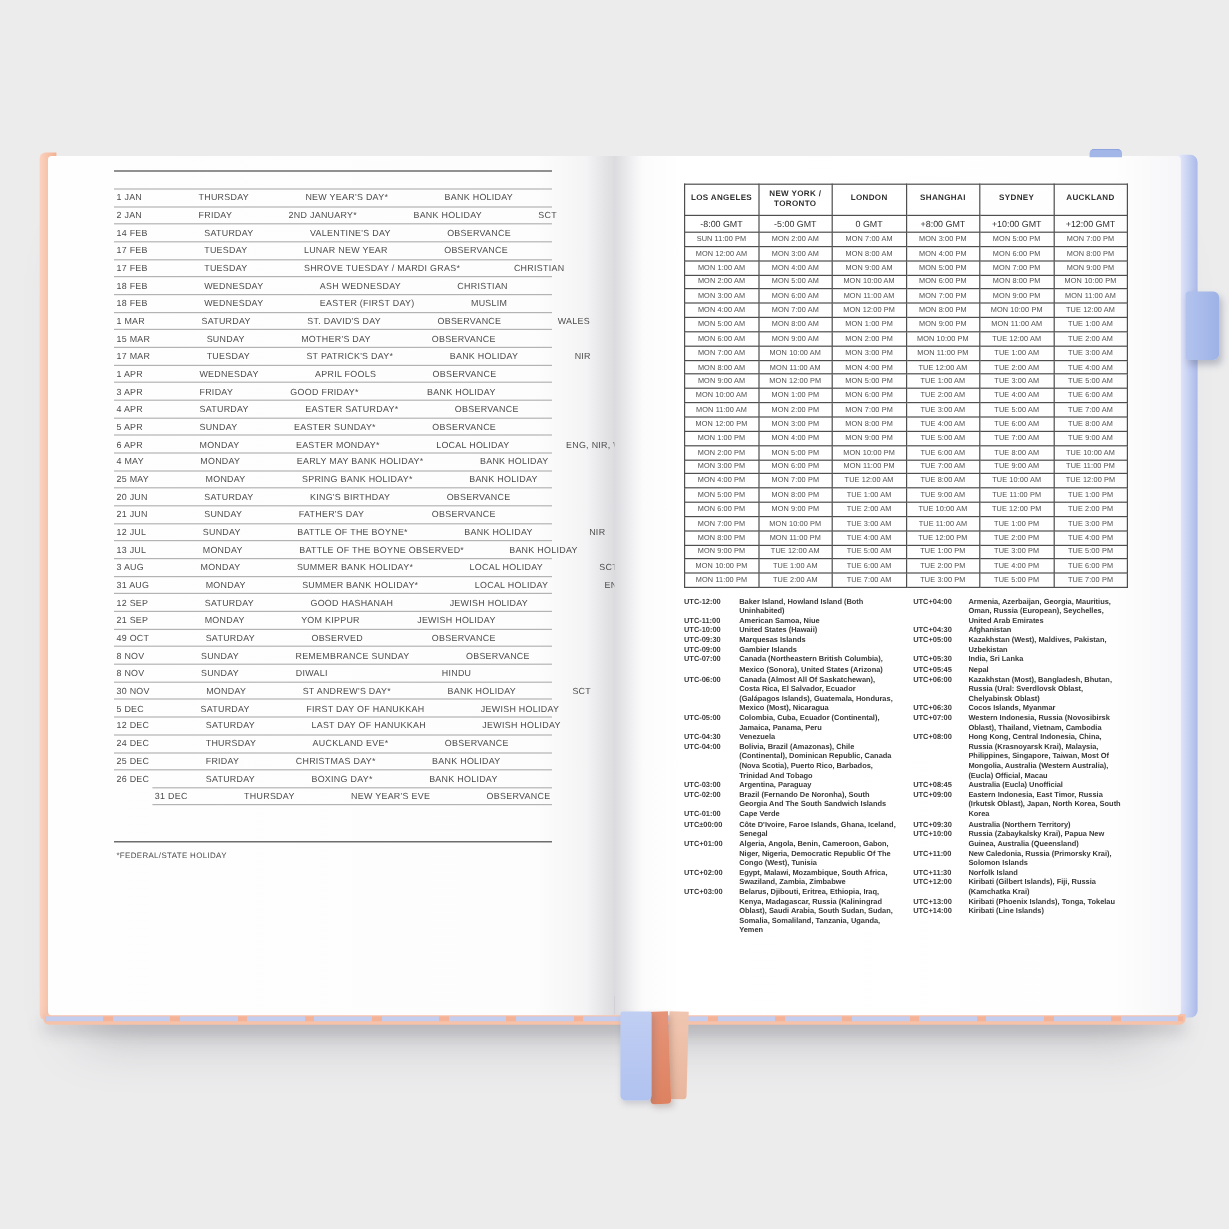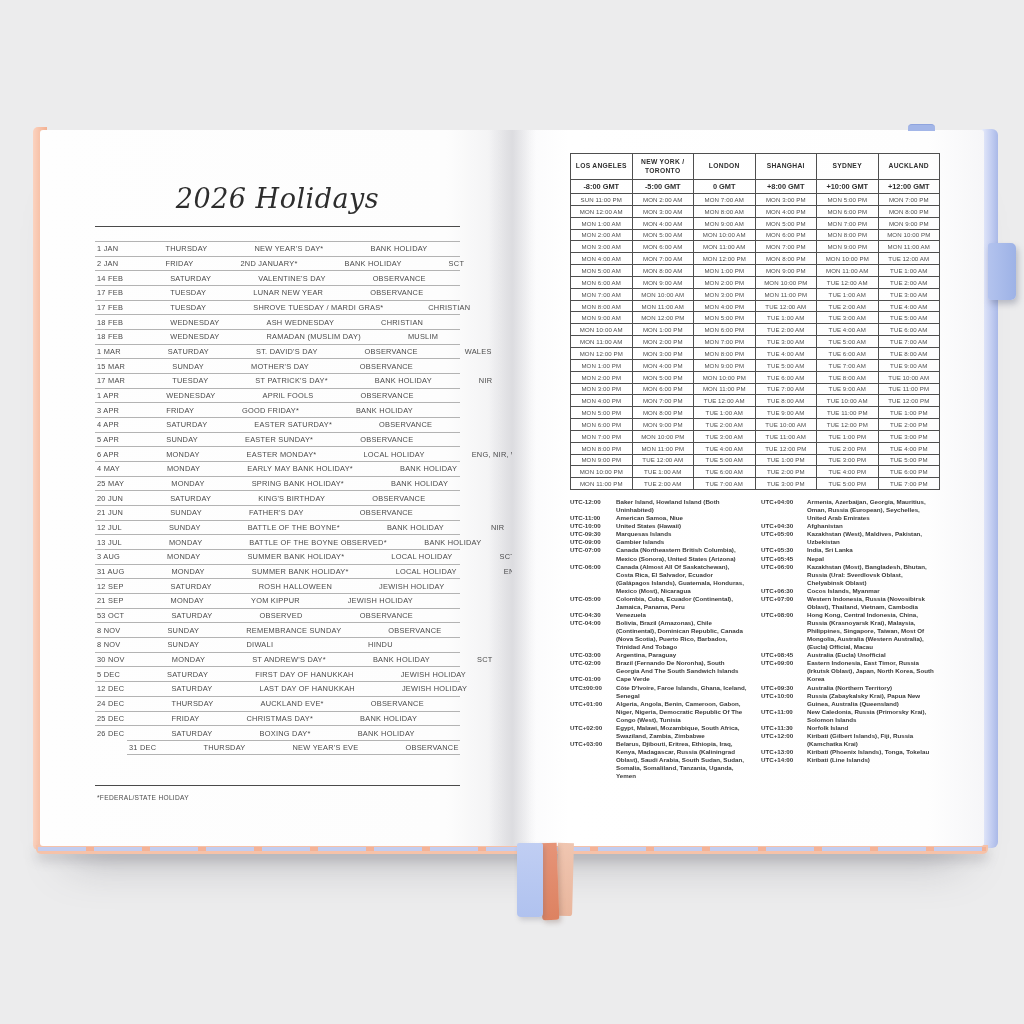--- a/index.html
+++ b/index.html
@@ -64,21 +64,21 @@
   .hc-region{flex:1;}
   .foot-rule{border-top:1.2px solid #4a4a4a;margin-top:30px;}
   .footnote{font-size:6.6px;color:#4a4a4a;letter-spacing:.3px;margin-top:8px;padding-left:2px;}
 
   
   .rp-content{position:absolute;left:58px;top:0;width:370px;height:100%;}
   .rp-content .page-title{margin-top:53px;}
   table.tz{width:100%;border-collapse:collapse;margin-top:23px;table-layout:fixed;}
   table.tz th,table.tz td{border:1px solid #4f4f4f;text-align:center;vertical-align:middle;padding:0;}
   th.tz-city{height:26px;font-size:6.7px;letter-spacing:.3px;color:#2f2f2f;line-height:1.25;padding:1px 3px;}
-  td.tz-offset{height:14px;font-size:7.4px;font-weight:bold;color:#2f2f2f;margin-left:46px;}
+  td.tz-offset{height:14px;font-size:7.4px;font-weight:normal;color:#2f2f2f;margin-left:46px;}
   td.tz-time{height:11.85px;font-size:6.1px;color:#4f4f4f;letter-spacing:.1px;}
   .utc-wrap{display:flex;margin-top:8px;}
   .utc-col{width:50%;}
   .utc-col-left{padding-right:8px;}
   .utc-col-right{padding-left:6px;}
   .utc-item{display:flex;font-size:6.2px;color:#3a3a3a;line-height:1.3;font-weight:600;}
   .utc-offset{width:46px;flex:none;}
   .utc-regions{flex:1;}
 </style>
 </head>
@@ -87,21 +87,20 @@
 <div class="stage">
   <div class="book-shadow"></div>
   <div class="cover-left"></div>
   <div class="cover-right"></div>
   <div class="bottom-edge">
     <div class="stripes"></div>
   </div>
 
   <div class="page page-left">
     <div class="lp-content">
-      <div class="page-title">2026 Holidays</div>
       <div class="title-rule"></div>
       <div class="holidays-list">
 
           <div class="hrow">
             <span class="hc-date">1 JAN</span>
             <span class="hc-day">THURSDAY</span>
             <span class="hc-name">NEW YEAR'S DAY*</span>
             <span class="hc-type">BANK HOLIDAY</span>
             <span class="hc-region"></span>
           </div>
@@ -142,21 +141,21 @@
             <span class="hc-date">18 FEB</span>
             <span class="hc-day">WEDNESDAY</span>
             <span class="hc-name">ASH WEDNESDAY</span>
             <span class="hc-type">CHRISTIAN</span>
             <span class="hc-region"></span>
           </div>
 
           <div class="hrow">
             <span class="hc-date">18 FEB</span>
             <span class="hc-day">WEDNESDAY</span>
-            <span class="hc-name">RAMADAN (MUSLIM DAY)</span>
+            <span class="hc-name">EASTER (FIRST DAY)</span>
             <span class="hc-type">MUSLIM</span>
             <span class="hc-region"></span>
           </div>
 
           <div class="hrow">
             <span class="hc-date">1 MAR</span>
             <span class="hc-day">SATURDAY</span>
             <span class="hc-name">ST. DAVID'S DAY</span>
             <span class="hc-type">OBSERVANCE</span>
             <span class="hc-region">WALES</span>
@@ -278,35 +277,35 @@
             <span class="hc-date">31 AUG</span>
             <span class="hc-day">MONDAY</span>
             <span class="hc-name">SUMMER BANK HOLIDAY*</span>
             <span class="hc-type">LOCAL HOLIDAY</span>
             <span class="hc-region">ENG, NIR, WAL</span>
           </div>
 
           <div class="hrow">
             <span class="hc-date">12 SEP</span>
             <span class="hc-day">SATURDAY</span>
-            <span class="hc-name">ROSH HALLOWEEN</span>
+            <span class="hc-name">GOOD HASHANAH</span>
             <span class="hc-type">JEWISH HOLIDAY</span>
             <span class="hc-region"></span>
           </div>
 
           <div class="hrow">
             <span class="hc-date">21 SEP</span>
             <span class="hc-day">MONDAY</span>
             <span class="hc-name">YOM KIPPUR</span>
             <span class="hc-type">JEWISH HOLIDAY</span>
             <span class="hc-region"></span>
           </div>
 
           <div class="hrow">
-            <span class="hc-date">53 OCT</span>
+            <span class="hc-date">49 OCT</span>
             <span class="hc-day">SATURDAY</span>
             <span class="hc-name">OBSERVED</span>
             <span class="hc-type">OBSERVANCE</span>
             <span class="hc-region"></span>
           </div>
 
           <div class="hrow">
             <span class="hc-date">8 NOV</span>
             <span class="hc-day">SUNDAY</span>
             <span class="hc-name">REMEMBRANCE SUNDAY</span>

